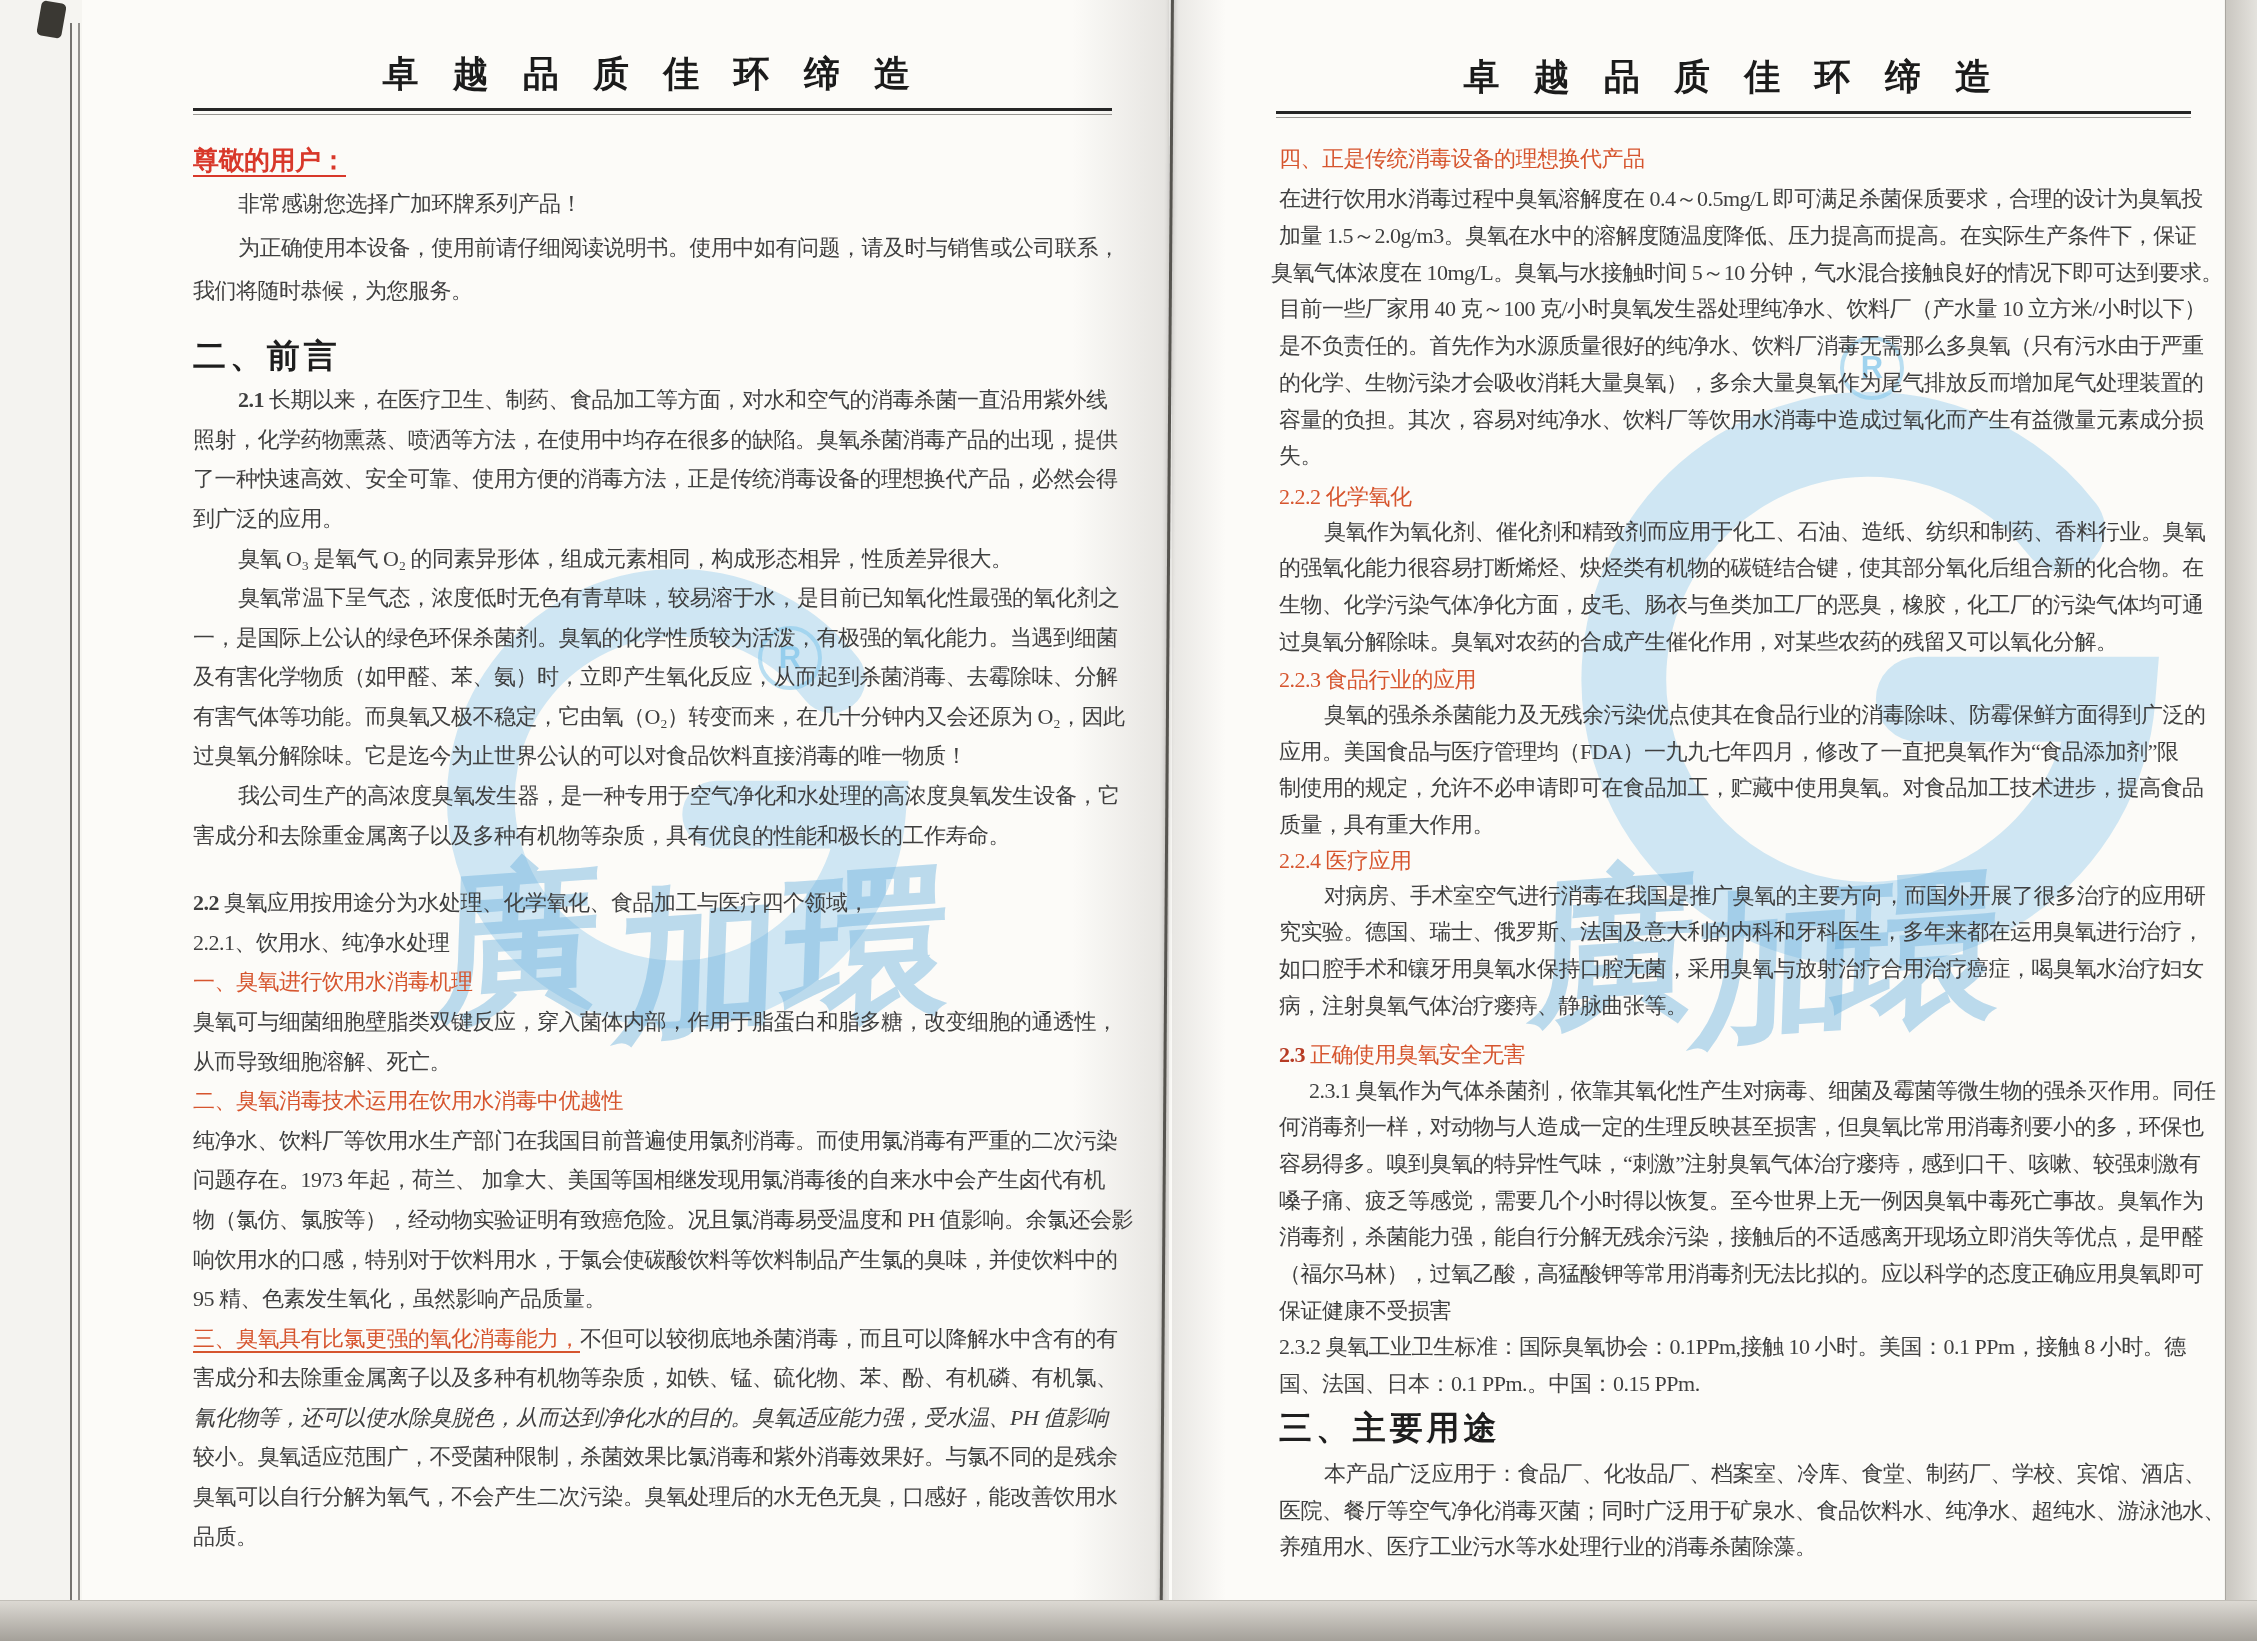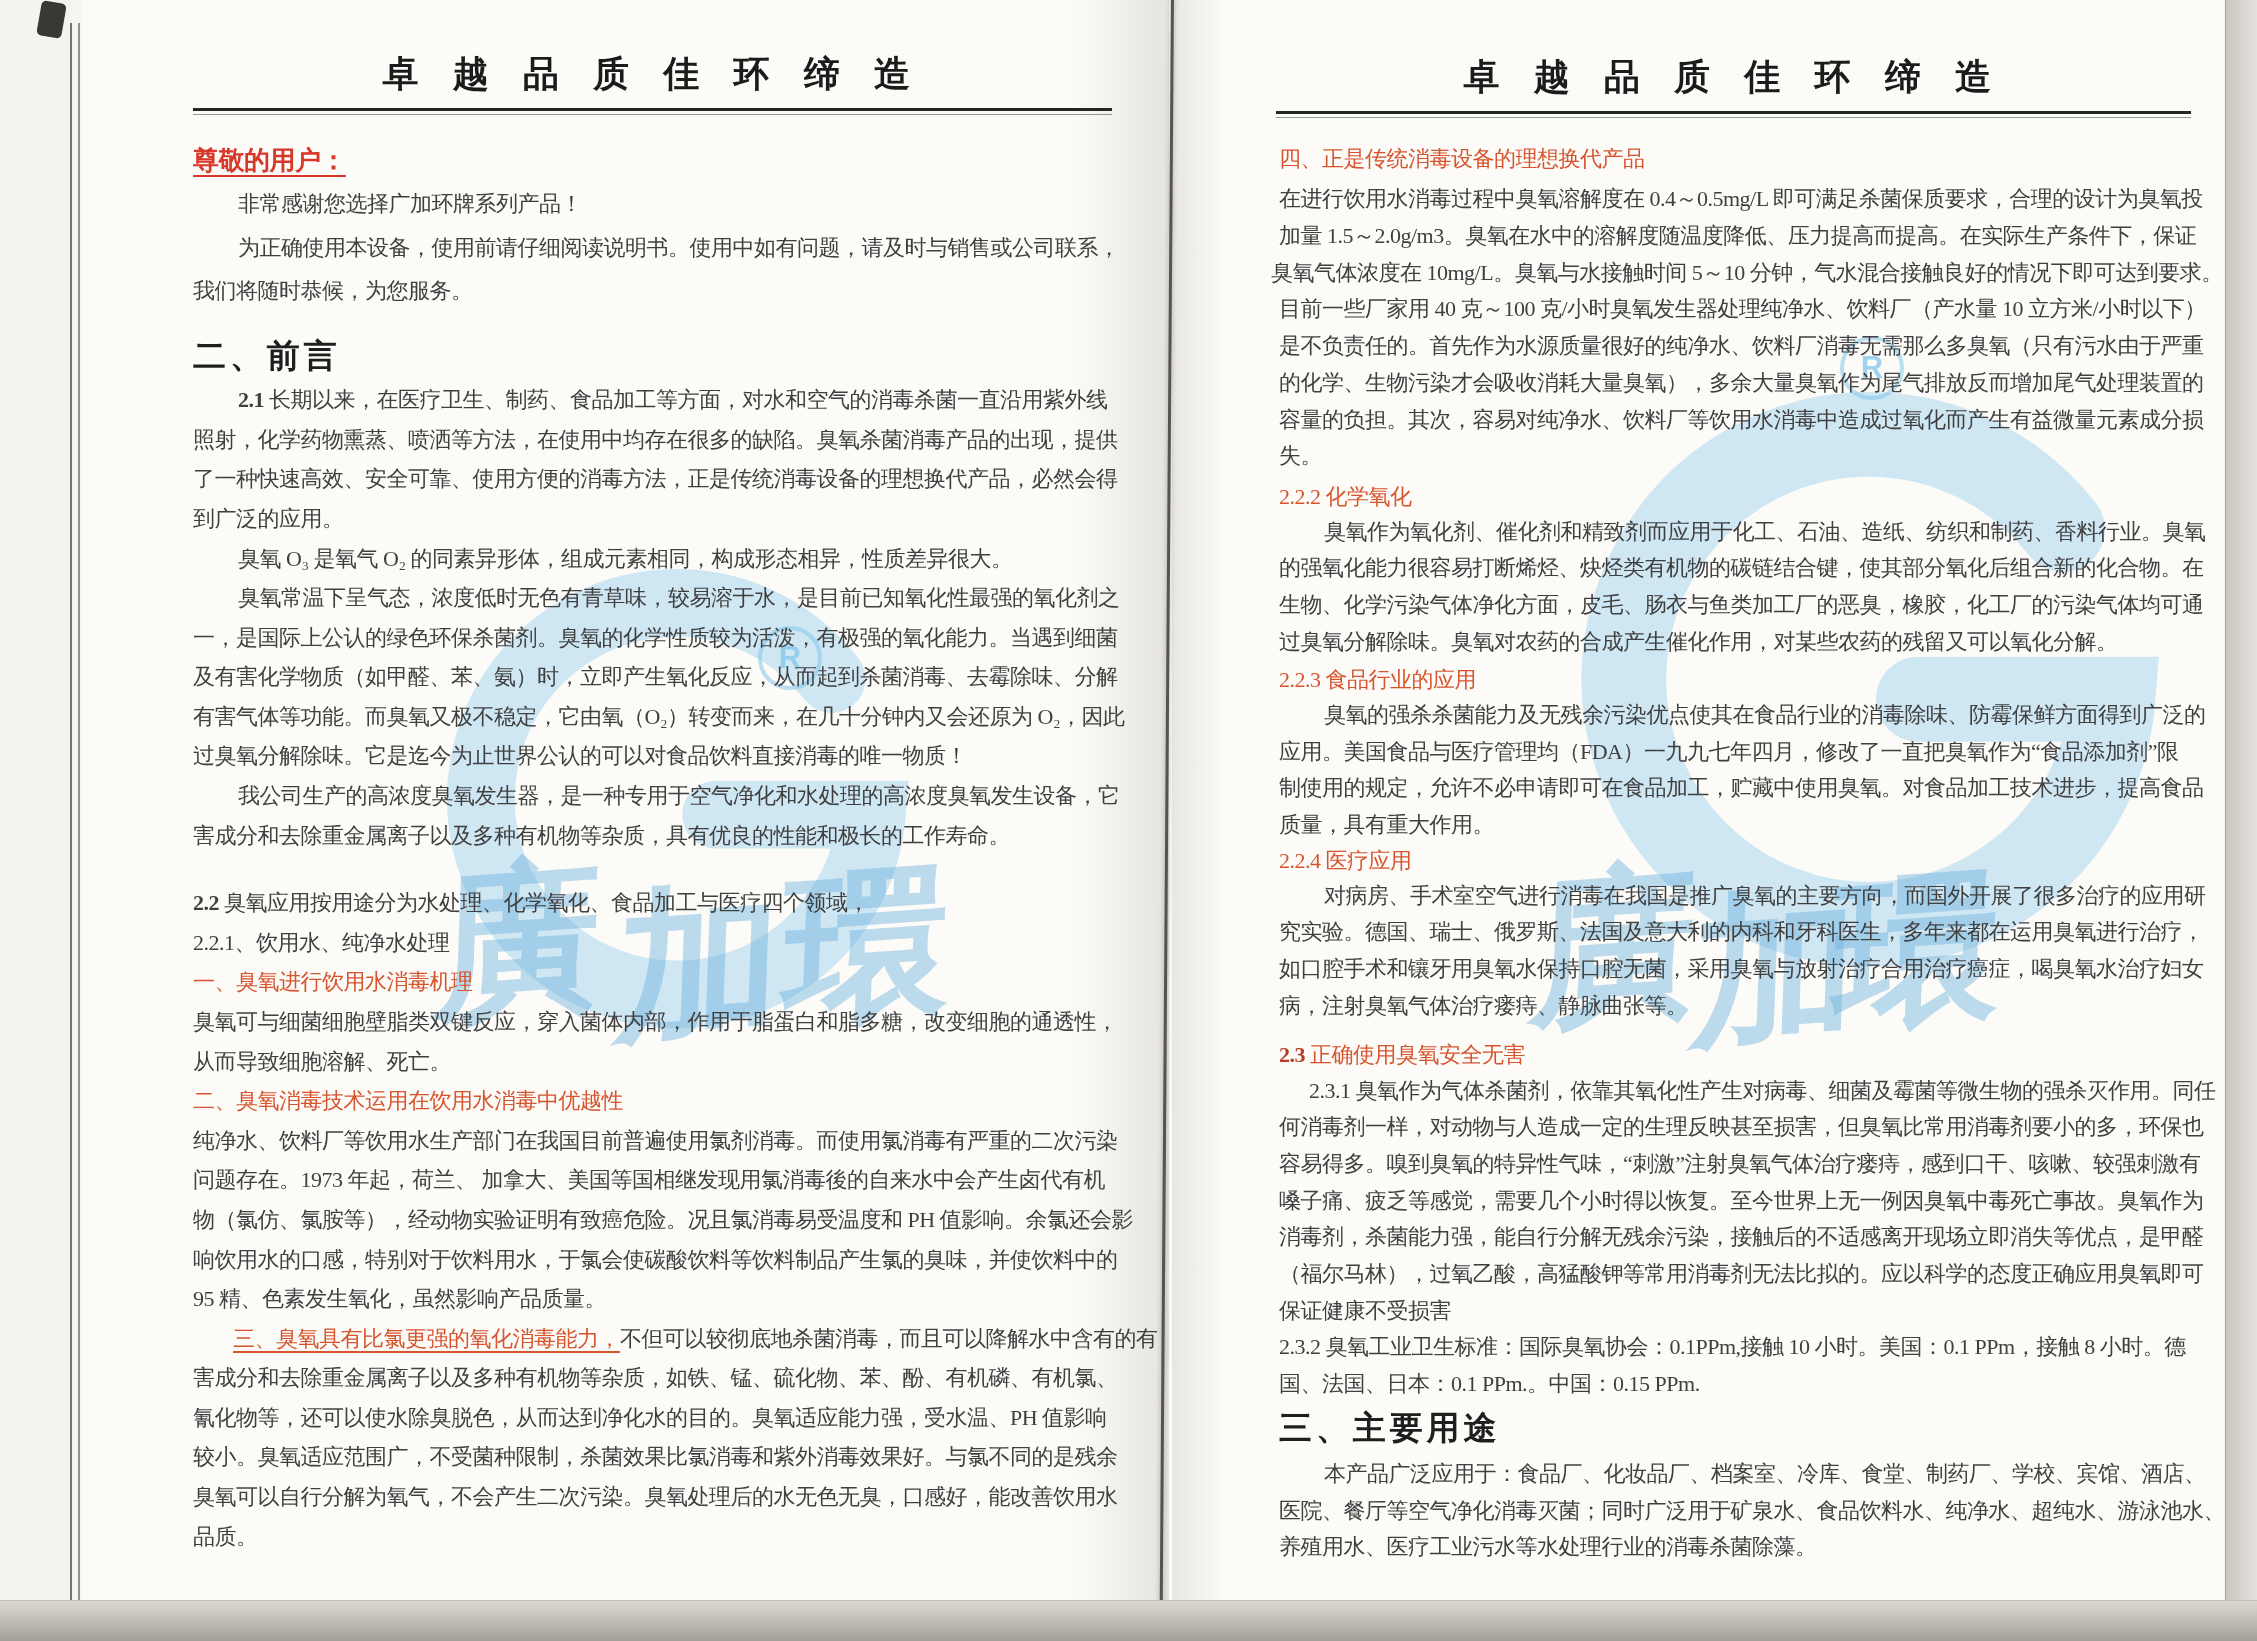--- a/index.html
+++ b/index.html
@@ -29,21 +29,21 @@
   .header-title{position:absolute;text-align:center;font-size:36px;font-weight:bold;color:#1b1b1b;
     letter-spacing:12.6px;white-space:nowrap;z-index:2;}
   .rule-a{position:absolute;height:2.9px;background:#262626;z-index:2;}
   .rule-b{position:absolute;height:1px;background:#979591;z-index:2;}
 
   .line{position:absolute;white-space:nowrap;line-height:1.25;font-size:22px;color:#3f3f3f;
     letter-spacing:-0.5px;z-index:2;}
   .s-p{}
   .s-b{font-weight:bold;}
   .s-o{color:#d6552e;}
-  .s-ou{color:#d6552e;text-decoration:underline;text-underline-offset:4.8px;margin-left:40px;}
+  .s-ou{color:#d6552e;text-decoration:underline;text-underline-offset:4.8px;}
   .s-br{color:#b63b24;font-weight:bold;}
   .s-greet{color:#d8382a;font-weight:bold;font-size:26px;text-decoration:underline;
     text-underline-offset:5.8px;text-decoration-thickness:1.9px;}
   .s-h1{font-size:33px;font-weight:bold;color:#1e1e1e;letter-spacing:3.9px;}
 
   svg.wm-g{position:absolute;z-index:1;}
   .wm-char{position:absolute;font-size:166px;color:rgba(108,178,222,.45);font-weight:bold;
     transform:rotate(-4deg) skewX(-6deg);z-index:1;line-height:1;}
   .wm-reg{position:absolute;width:56px;height:56px;border:4.8px solid rgba(130,198,235,.55);
     border-radius:50%;color:rgba(130,198,235,.75);font-size:31px;font-weight:bold;
@@ -109,21 +109,21 @@
       <div class="line" style="left: 193px; top: 1008px; text-align: center;"><span class="s-p">臭氧可与细菌细胞壁脂类双键反应，穿入菌体内部，作用于脂蛋白和脂多糖，改变细胞的通透性，</span></div>
       <div class="line" style="left: 193px; top: 1048px;"><span class="s-p">从而导致细胞溶解、死亡。</span></div>
       <div class="line" style="left: 193px; top: 1087px;"><span class="s-o">二、臭氧消毒技术运用在饮用水消毒中优越性</span></div>
       <div class="line" style="left: 193px; top: 1127px;"><span class="s-p">纯净水、饮料厂等饮用水生产部门在我国目前普遍使用氯剂消毒。而使用氯消毒有严重的二次污染</span></div>
       <div class="line" style="left: 193px; top: 1166px;"><span class="s-p">问题存在。1973 年起，荷兰、 加拿大、美国等国相继发现用氯消毒後的自来水中会产生卤代有机</span></div>
       <div class="line" style="left: 193px; top: 1206px;"><span class="s-p">物（氯仿、氯胺等），经动物实验证明有致癌危险。况且氯消毒易受温度和 PH 值影响。余氯还会影</span></div>
       <div class="line" style="left: 193px; top: 1246px;"><span class="s-p">响饮用水的口感，特别对于饮料用水，于氯会使碳酸饮料等饮料制品产生氯的臭味，并使饮料中的</span></div>
       <div class="line" style="left: 193px; top: 1285px;"><span class="s-p">95 精、色素发生氧化，虽然影响产品质量。</span></div>
       <div class="line" style="left: 193px; top: 1325px;"><span class="s-ou">三、臭氧具有比氯更强的氧化消毒能力，</span><span class="s-p">不但可以较彻底地杀菌消毒，而且可以降解水中含有的有</span></div>
       <div class="line" style="left: 193px; top: 1364px;"><span class="s-p">害成分和去除重金属离子以及多种有机物等杂质，如铁、锰、硫化物、苯、酚、有机磷、有机氯、</span></div>
-      <div class="line" style="left: 193px; top: 1404px;"><span class="s-p">氰化物等，还可以使水除臭脱色，从而达到净化水的目的。臭氧适应能力强，受水温、PH 值影响</span></div>
+      <div class="line" style="left: 193px; top: 1404px; font-style: italic;"><span class="s-p">氰化物等，还可以使水除臭脱色，从而达到净化水的目的。臭氧适应能力强，受水温、PH 值影响</span></div>
       <div class="line" style="left: 193px; top: 1443px;"><span class="s-p">较小。臭氧适应范围广，不受菌种限制，杀菌效果比氯消毒和紫外消毒效果好。与氯不同的是残余</span></div>
       <div class="line" style="left: 193px; top: 1483px;"><span class="s-p">臭氧可以自行分解为氧气，不会产生二次污染。臭氧处理后的水无色无臭，口感好，能改善饮用水</span></div>
       <div class="line" style="left: 193px; top: 1523px;"><span class="s-p">品质。</span></div>
     </div>
   <div id="linesR">
       <div class="line" style="left: 1279px; top: 145px;"><span class="s-o">四、正是传统消毒设备的理想换代产品</span></div>
       <div class="line" style="left: 1279px; top: 185px;"><span class="s-p">在进行饮用水消毒过程中臭氧溶解度在 0.4～0.5mg/L 即可满足杀菌保质要求，合理的设计为臭氧投</span></div>
       <div class="line" style="left: 1279px; top: 222px;"><span class="s-p">加量 1.5～2.0g/m3。臭氧在水中的溶解度随温度降低、压力提高而提高。在实际生产条件下，保证</span></div>
       <div class="line" style="left: 1239px; top: 259px; margin-left: 32px;"><span class="s-p">臭氧气体浓度在 10mg/L。臭氧与水接触时间 5～10 分钟，气水混合接触良好的情况下即可达到要求。</span></div>
       <div class="line" style="left: 1279px; top: 295px;"><span class="s-p">目前一些厂家用 40 克～100 克/小时臭氧发生器处理纯净水、饮料厂（产水量 10 立方米/小时以下）</span></div>

